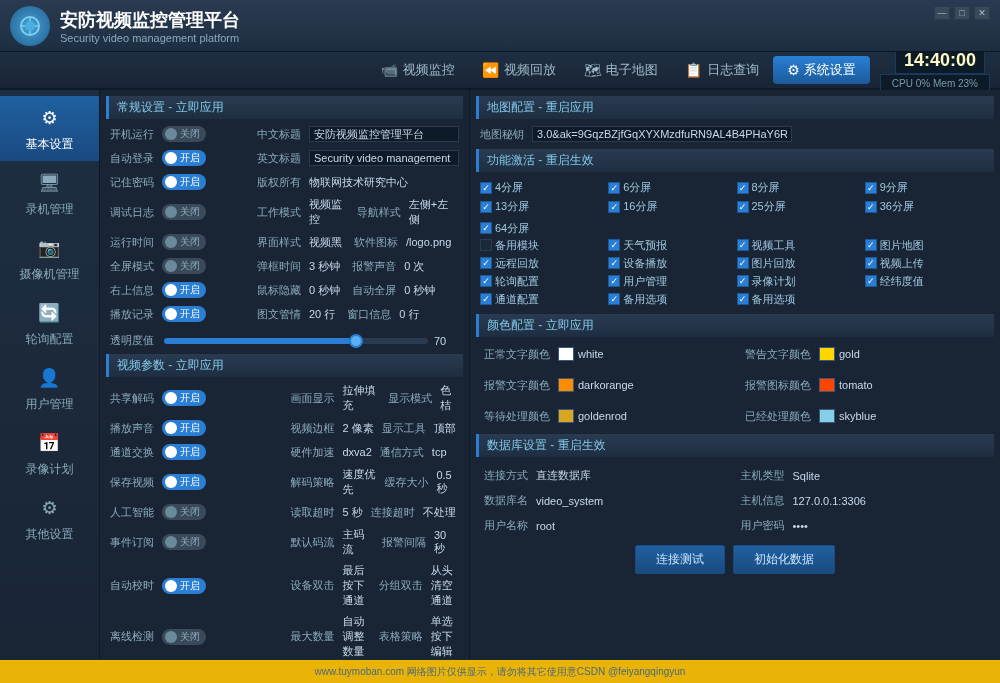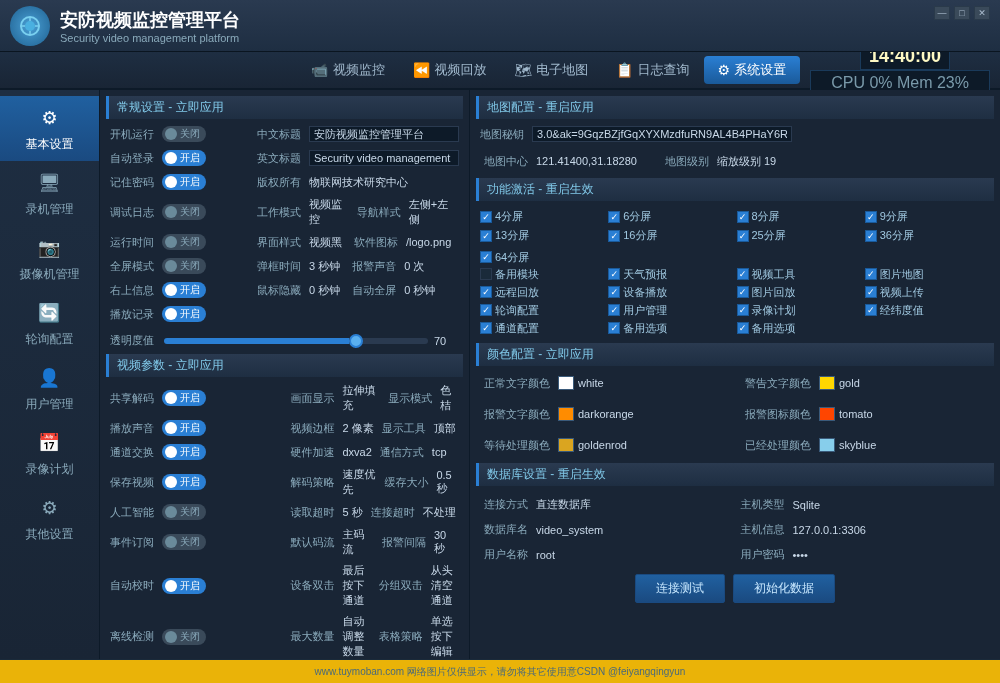--- a/index.html
+++ b/index.html
@@ -80,22 +80,22 @@
       font-size: 18px;
       font-weight: bold;
       margin-left: 10px;
       border: 1px solid #1a3a5a;
       min-width: 90px;
       text-align: center;
     }
     .cpu-mem {
       background: #0d1a28;
       color: #7a9aaa;
-      font-size: 16px;
-      padding: 2px 20px;
+      font-size: 10px;
+      padding: 2px 11px;
       border: 1px solid #1a3a5a;
       line-height: 1.3;
     }
 
     
     .main-content {
       display: flex;
       height: calc(683px - 52px - 38px - 24px);
     }
 
@@ -492,20 +492,26 @@
           <span class="setting-value">0 秒钟</span>
         </div>
 
         <div class="setting-row">
           <span class="setting-label">播放记录</span>
           <div class="toggle">
             <div class="toggle-circle"></div>
             <span>开启</span>
           </div>
         </div>
+        <div class="setting-row">
+          <span class="setting-label">图文管情</span>
+          <span class="setting-value">20 行</span>
+          <span class="setting-label" style="margin-left:8px">窗口信息</span>
+          <span class="setting-value">0 行</span>
+        </div>
       </div>
 
       <div class="slider-row">
         <span class="slider-label">透明度值</span>
         <div class="slider-track">
           <div class="slider-thumb"></div>
         </div>
         <span class="slider-val">70</span>
       </div>
 
@@ -620,30 +626,20 @@
 
     </div>
 
     <div class="settings-right">
 
       <div class="section-header">地图配置 - 重启应用</div>
       <div class="two-col-grid">
         <div class="setting-row">
           <span class="setting-label">地图秘钥</span>
           <input class="setting-input" style="width: 260px;" value="3.0&amp;ak=9GqzBZjfGqXYXMzdfuRN9AL4B4PHaY6R" readonly="">
-        </div>
-        <div style="grid-column:1/-1; display:flex; gap:20px; padding:2px 4px;">
-          <div class="setting-row">
-            <span class="setting-label">地图中心</span>
-            <span class="setting-value">121.41400,31.18280</span>
-          </div>
-          <div class="setting-row">
-            <span class="setting-label">地图级别</span>
-            <span class="setting-value">缩放级别 19</span>
-          </div>
         </div>
       </div>
 
       <div class="section-header">功能激活 - 重启生效</div>
       <div style="padding: 4px;">
 
         <div class="checkbox-grid">
           <div class="checkbox-item">
             <div class="cb">✓</div>
             <span>4分屏</span>

